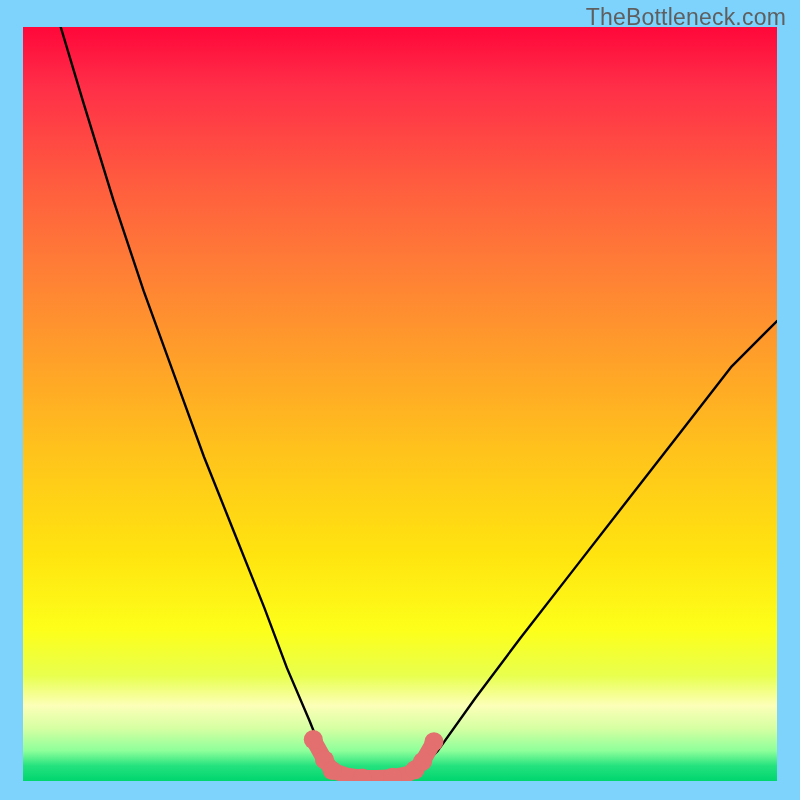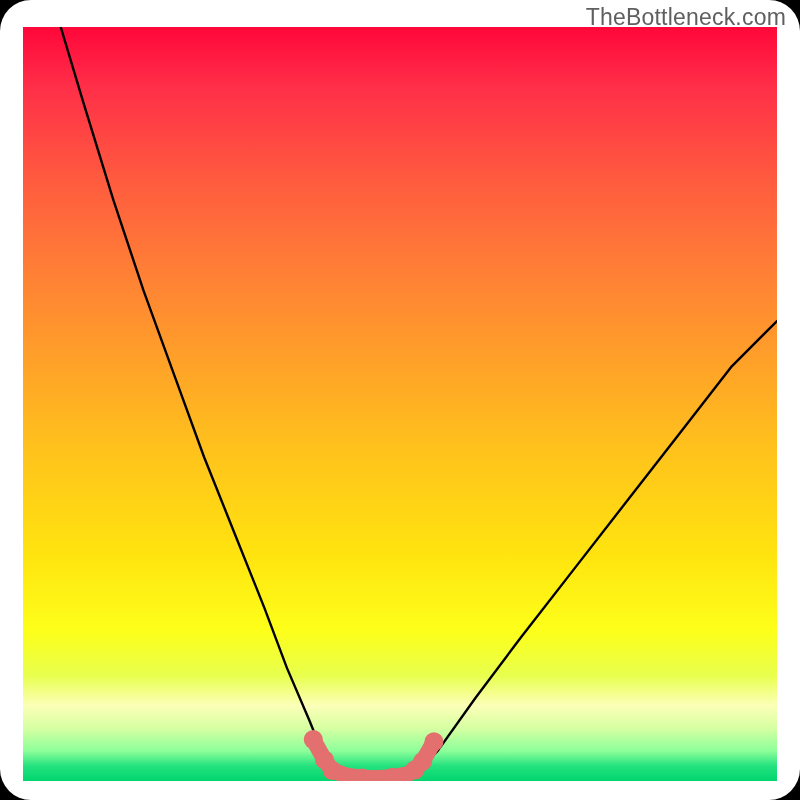--- a/index.html
+++ b/index.html
@@ -7,22 +7,21 @@
     padding: 0;
     width: 800px;
     height: 800px;
     background: #000;
     overflow: hidden;
   }
   .frame {
     position: relative;
     width: 800px;
     height: 800px;
-    background: #ffffff;
-    border-radius: 31px;
+    background: #7dd3fc;
   }
   .watermark {
     position: absolute;
     top: 4px;
     right: 14px;
     color: #5f5f5f;
     font-family: Arial, Helvetica, sans-serif;
     font-size: 23px;
     font-weight: 500;
     letter-spacing: 0.2px;

